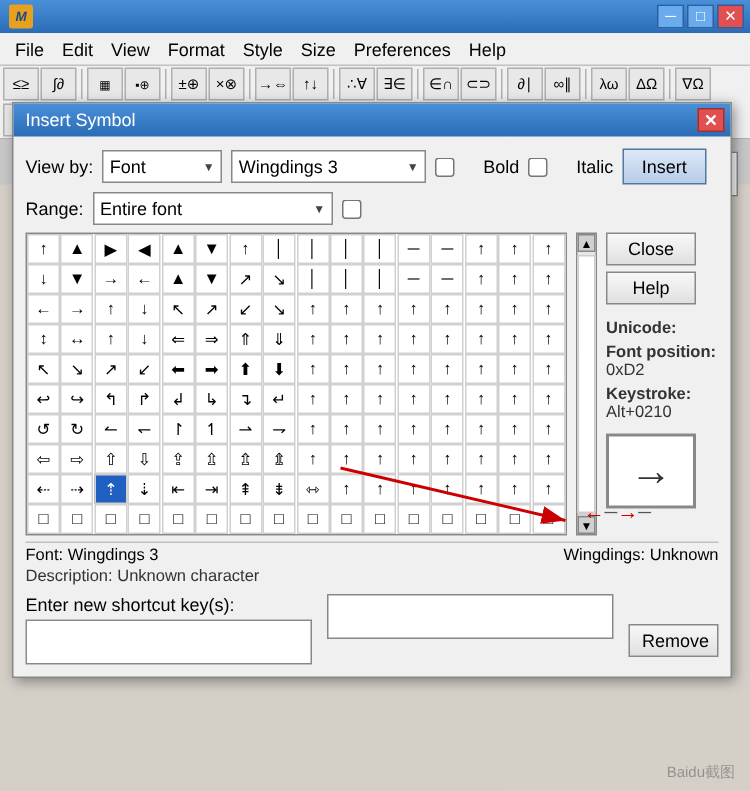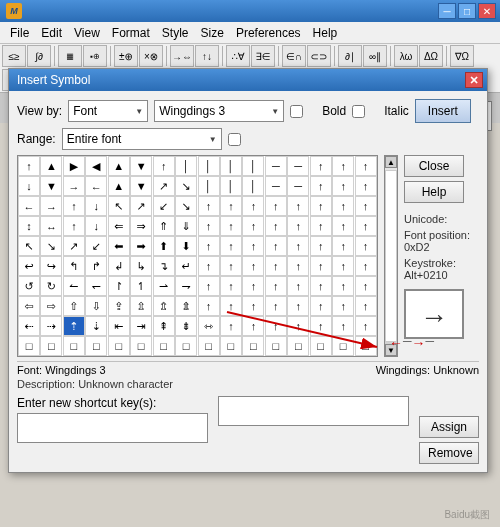--- a/index.html
+++ b/index.html
@@ -215,21 +215,21 @@
     
     .right-panel {
       width: 75px;
       display: flex;
       flex-direction: column;
       gap: 4px;
     }
     .info-label {
       font-size: 11px;
       color: #333;
-      font-weight: normal;
+      font-weight: bold;
     }
     .info-value {
       font-size: 11px;
       color: #333;
     }
 
     
     .symbol-preview {
       width: 60px;
       height: 50px;
@@ -688,21 +688,20 @@
       <div class="shortcut-area">
         <div class="shortcut-left">
           <div class="shortcut-label">Enter new shortcut key(s):</div>
           <input type="text" class="shortcut-input" style="">
         </div>
         <div class="shortcut-right">
           <input type="text" class="shortcut-input" style="">
         </div>
         <div class="assign-remove-btns">
           <div style="height:16px;"></div>
-          <button class="assign-btn">Assign</button>
           <button class="remove-btn">Remove</button>
         </div>
       </div>
 
     </div>
   </div>
 
   <div class="watermark">Baidu截图</div>
 </div>
 

